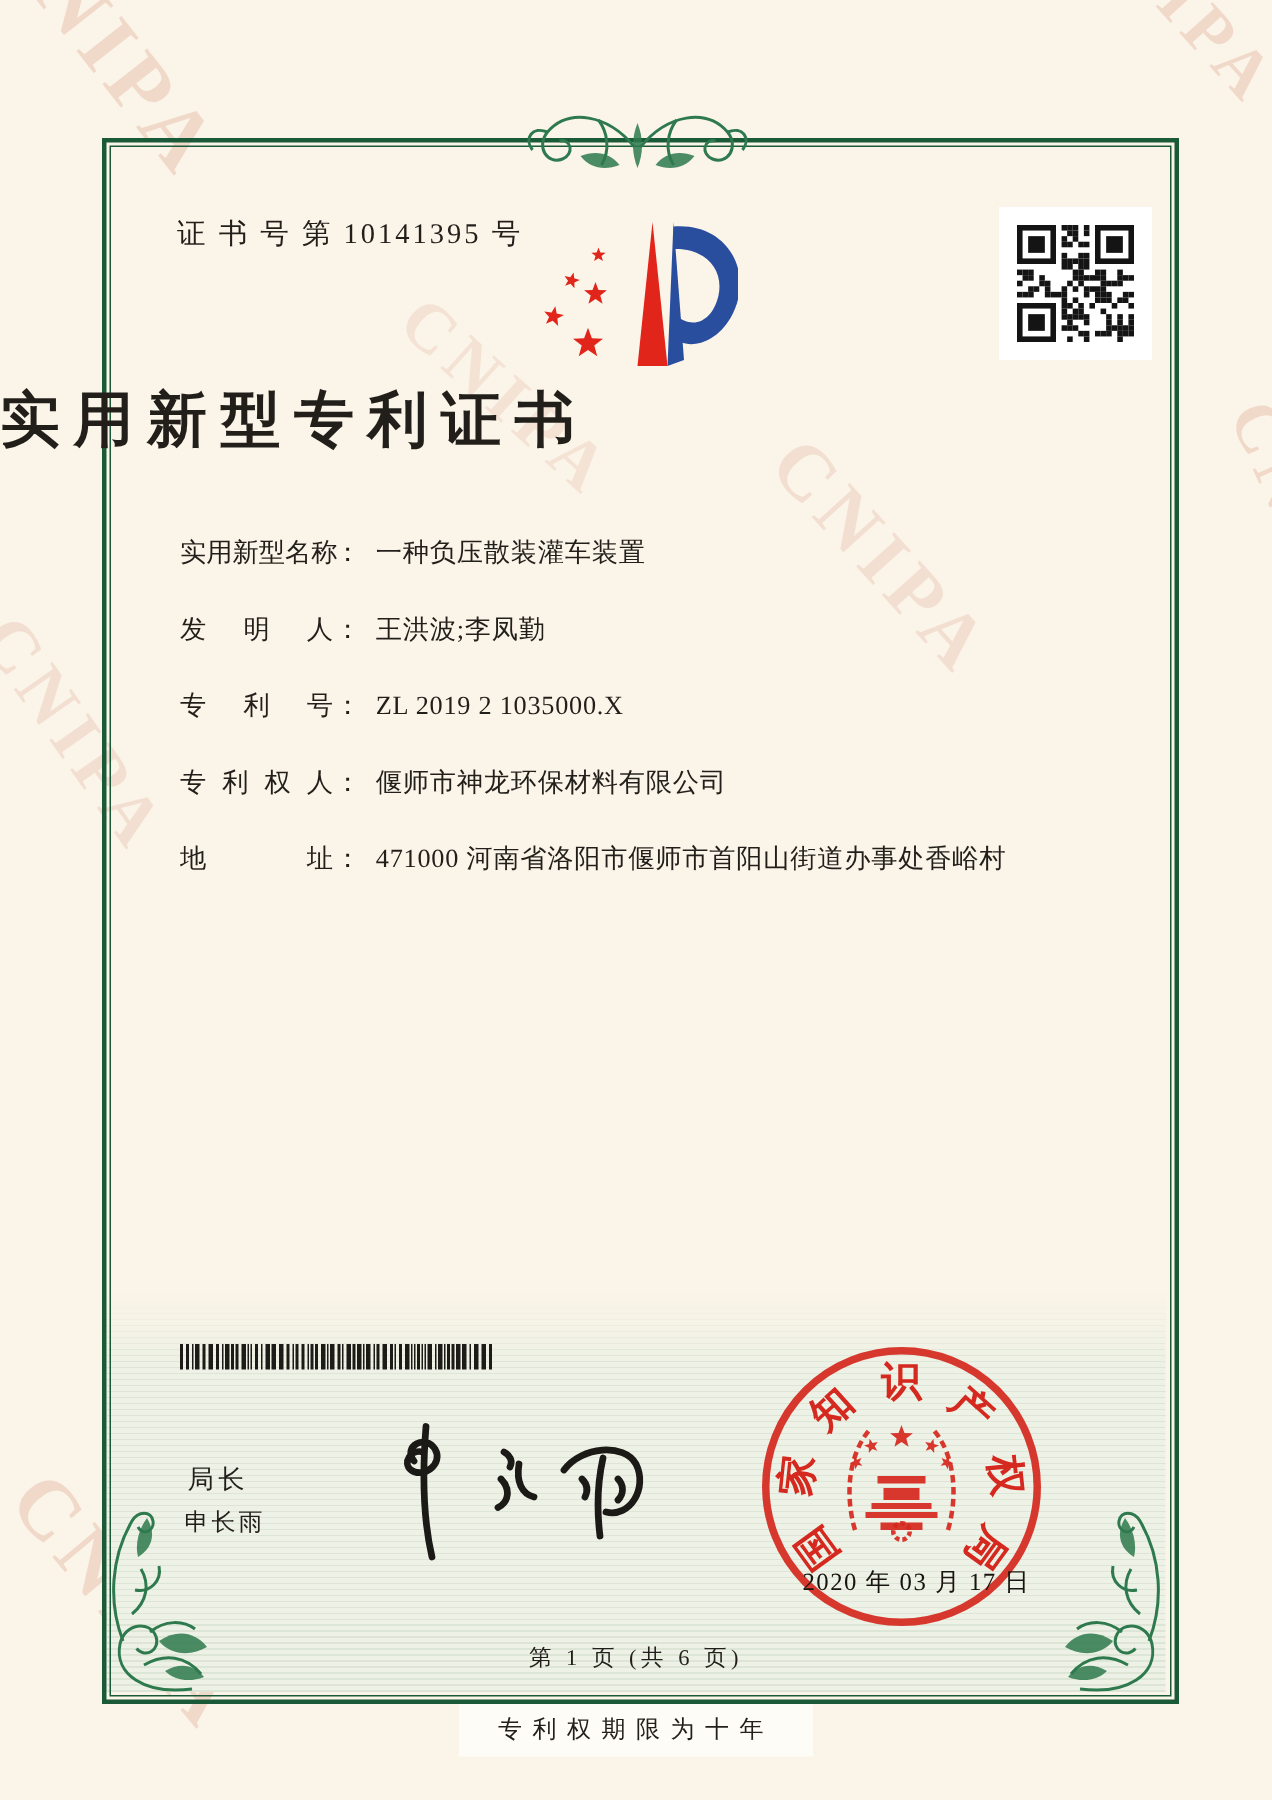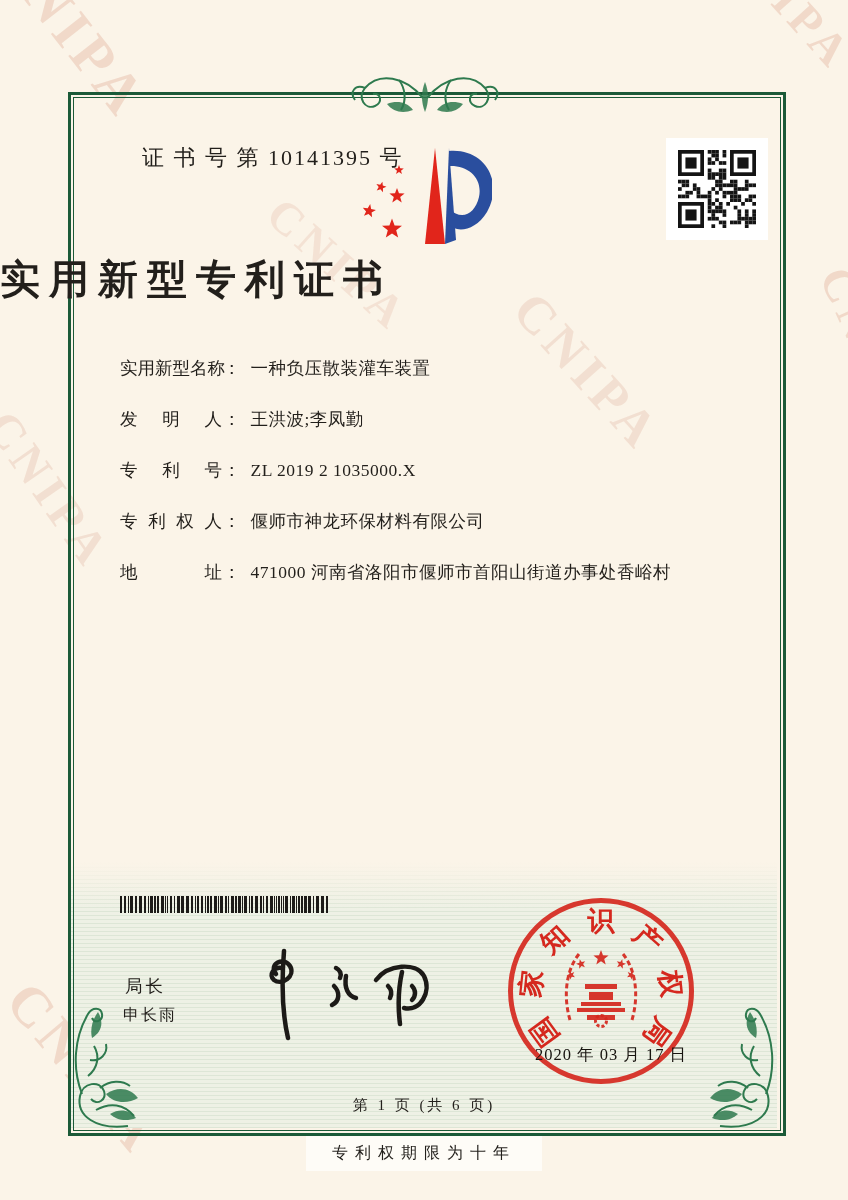--- a/index.html
+++ b/index.html
@@ -21,21 +21,21 @@
   .frame-inner{position:absolute;left:2px;top:2px;right:2px;bottom:2px;border:1px solid #1b5a38;}
   .guilloche{position:absolute;left:71px;top:862px;width:706px;height:266px;z-index:2;
      background:repeating-linear-gradient(0deg,#dde6d6 0 1px,#eef1e5 1px 4px);}
   .guilloche:before{content:"";position:absolute;left:0;top:0;width:100%;height:48px;
      background:linear-gradient(#fbf4e8,rgba(251,244,232,0));}
   .ornament{position:absolute;z-index:4;}
   .orn-top{left:347px;top:60px;}
   .orn-bl{left:66px;top:998px;}
   .orn-br{left:692px;top:998px;transform:scaleX(-1);}
   
-  .cert-no{position:absolute;left:118px;top:143px;font-size:22px;letter-spacing:2px;z-index:5;margin-left:24px;}
+  .cert-no{position:absolute;left:118px;top:143px;font-size:19px;letter-spacing:2px;z-index:5;}
   .logo{position:absolute;left:352px;top:136px;z-index:5;}
   .qr-box{position:absolute;left:666px;top:138px;width:102px;height:102px;background:#fff;z-index:5;}
   .qr-box svg{position:absolute;left:12px;top:12px;}
   .title{position:absolute;left:0;top:252px;width:848px;font-size:40px;
          font-weight:700;letter-spacing:9px;z-index:5;}
   
   .fields{position:absolute;left:120px;top:354px;width:612px;z-index:5;font-size:17.5px;}
   .frow{position:relative;height:28px;line-height:28px;margin-bottom:23px;white-space:nowrap;}
   .flabel{display:inline-block;width:102px;text-align:justify;text-align-last:justify;vertical-align:top;}
   .fcolon{display:inline-block;margin:0 2px 0 1px;}

